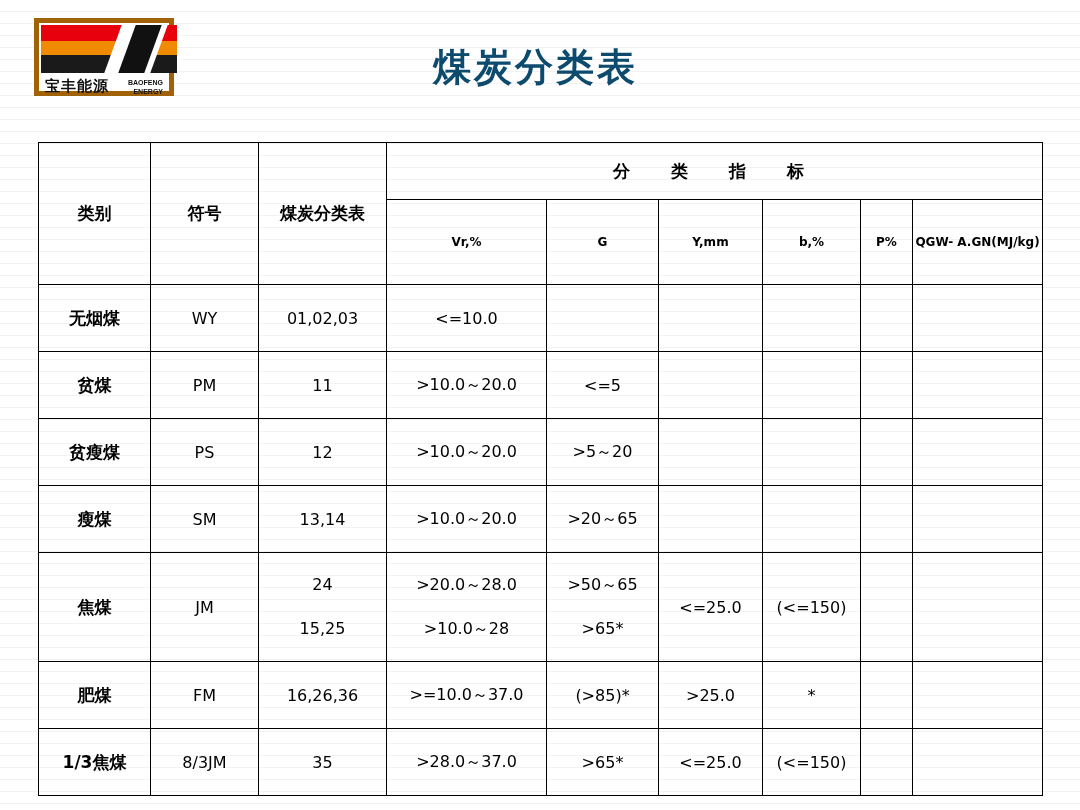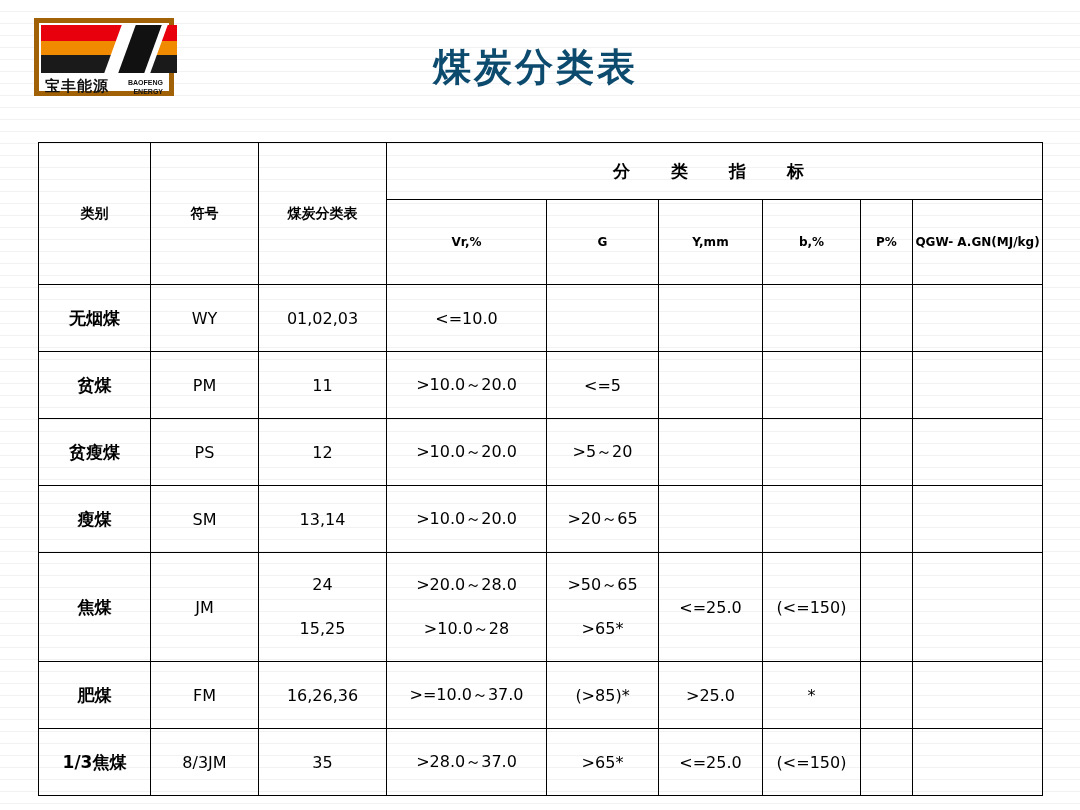--- a/index.html
+++ b/index.html
@@ -132,21 +132,21 @@
     padding: 2px 1px;
   }
   .hdr-group {
     height: 52px;
     font-size: 17px;
     font-weight: bold;
     letter-spacing: 12px;
     margin-left: 48px;
   }
   .hdr-main {
-    font-size: 14px;
+    font-size: 17px;
     font-weight: bold;
     height: 68px;
     margin-left: 16px;
   }
   .hdr-sub {
     font-size: 12px;
     font-weight: bold;
     height: 80px;
   }
   .hdr-sub .two-line {

